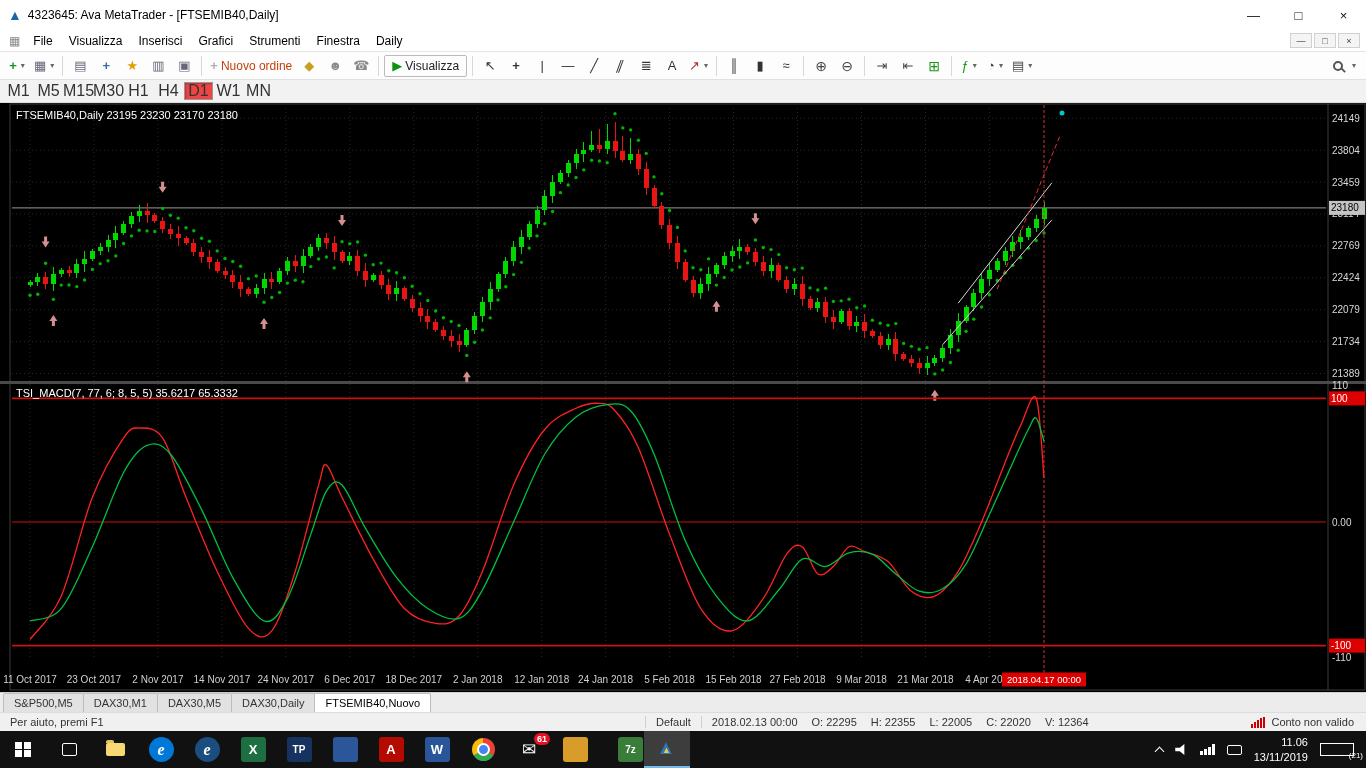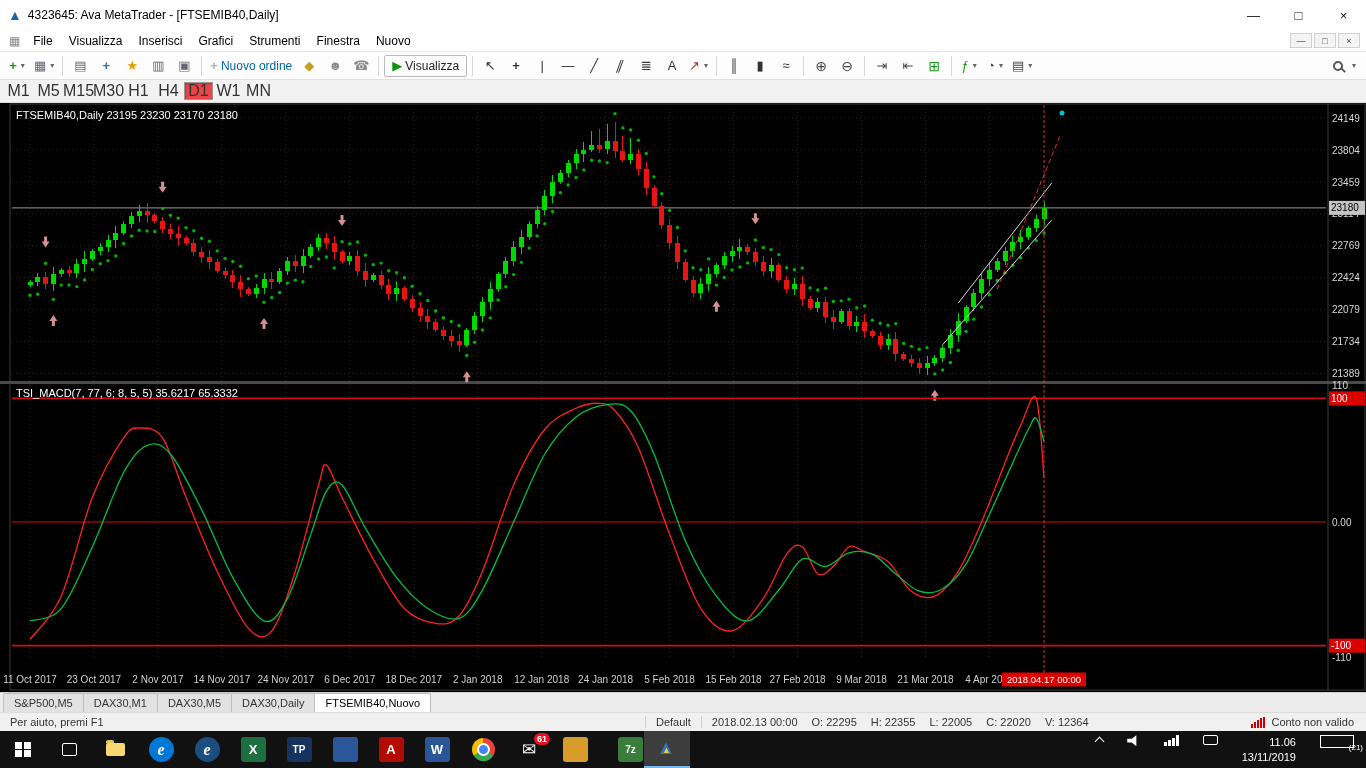--- a/index.html
+++ b/index.html
@@ -16,21 +16,21 @@
 .mdi-controls{margin-left:auto;display:flex;gap:2px;padding-right:6px}
 .mdi{width:22px;height:15px;display:flex;align-items:center;justify-content:center;font-size:9px;color:#444;border:1px solid #d0d0d0;background:#f4f4f4}
 
 .toolbar{height:28px;background:#fdfdfd;display:flex;align-items:center;padding:0 4px;border-bottom:1px solid #e0e0e0}
 .tgroups{display:flex;align-items:center;height:100%}
 .tgroup{display:flex;align-items:center;height:100%}
 .tsep{width:1px;height:20px;background:#d8d8d8;margin:0 4px}
 .tbtn{min-width:24px;height:22px;display:flex;align-items:center;justify-content:center;margin:0 1px;border-radius:2px;font-size:13px;gap:3px;padding:0 3px}
 .tbtn.framed{border:1px solid #bbb;padding:0 7px}
 .tbtn .lbl{font-size:12px;color:#222}
-.tbtn.disabled .lbl{color:#0369a1}
+.tbtn.disabled .lbl{color:#c2410c}
 .dd{font-size:8px;color:#666;margin-left:1px}
 .tb-spacer{flex:1}
 .tb-right{display:flex;align-items:center;gap:8px;padding-right:6px}
 .mag{position:relative;width:10px;height:10px;border:2px solid #555;border-radius:50%}
 .mag::after{content:'';position:absolute;width:6px;height:2px;background:#555;transform:rotate(45deg);right:-5px;bottom:-2px}
 
 .tfbar{height:23px;background:#f2f2f2;display:flex;align-items:center;padding-left:4px;gap:1px;border-bottom:1px solid #ddd}
 .tf{width:29px;height:18px;display:flex;align-items:center;justify-content:center;font-size:16px;color:#333;border:1px solid transparent}
 .tf.active{background:#ef4444;border:1px solid #999;box-shadow:inset 1px 1px 2px rgba(0,0,0,.25)}
 
@@ -63,21 +63,21 @@
 .folder::before{content:'';position:absolute;width:8px;height:3px;background:#e8c35a;top:-3px;left:0;border-radius:2px 2px 0 0}
 .chrome{width:23px;height:23px;border-radius:50%;background:conic-gradient(#ea4335 0deg 120deg,#34a853 120deg 240deg,#fbbc05 240deg 360deg);position:relative}
 .chrome::after{content:'';position:absolute;inset:5px;background:#4285f4;border:2px solid #fff;border-radius:50%}
 .mail{position:relative;font-size:17px;color:#fff;line-height:1}
 .badge{position:absolute;top:2px;right:2px;background:#e81123;color:#fff;font-size:9px;line-height:1;padding:1.5px 3px;border-radius:6px;font-weight:bold}
 .grid-tile{display:grid;grid-template-columns:7px 7px;grid-template-rows:7px 7px;gap:2px;place-content:center}
 .grid-tile span{background:#fff}
 .mt-wrap{position:relative;width:22px;height:20px}
 .mt-tri1{position:absolute;left:0;top:-3px;font-size:20px;color:#2f74b5;line-height:20px}
 .mt-tri2{position:absolute;left:6px;top:6px;font-size:9px;color:#f4c542;line-height:9px}
-.tray{margin-left:auto;display:flex;gap:24px;padding-right:12px}
+.tray{margin-left:auto;display:flex;align-items:center;gap:12px;padding-right:12px}
 .chev{width:7px;height:7px;border-left:1.5px solid #fff;border-top:1.5px solid #fff;transform:rotate(45deg);margin-top:3px}
 .speaker{width:13px;height:11px;background:#fff;clip-path:polygon(0 33%,35% 33%,70% 0,70% 100%,35% 67%,0 67%)}
 .netbars{display:flex;align-items:flex-end;gap:1.5px;height:11px}
 .netbars i{width:2.5px;background:#fff;display:block}
 .kb{width:15px;height:10px;border:1.5px solid #fff;border-radius:2px}
 .clock{text-align:right;font-size:11px;line-height:1.3}
 .ac{width:34px;height:13px;border:1.5px solid #fff;position:relative;display:block}
 .ac-badge{position:absolute;bottom:-5px;right:-10px;font-size:8px;color:#fff}
 </style>
 </head>
@@ -95,21 +95,21 @@
 
 <div class="menubar">
   <span class="menu-doc-icon">▦</span>
   <div id="menu-items" style="display:flex;height:100%">
       <span class="menu-item">File</span>
       <span class="menu-item">Visualizza</span>
       <span class="menu-item">Inserisci</span>
       <span class="menu-item">Grafici</span>
       <span class="menu-item">Strumenti</span>
       <span class="menu-item">Finestra</span>
-      <span class="menu-item">Nuovo</span>
+      <span class="menu-item">Daily</span>
     </div>
   <div class="mdi-controls">
     <span class="mdi">—</span>
     <span class="mdi">□</span>
     <span class="mdi">×</span>
   </div>
 </div>
 
 <div class="toolbar">
   <div id="toolbar-groups" class="tgroups">

